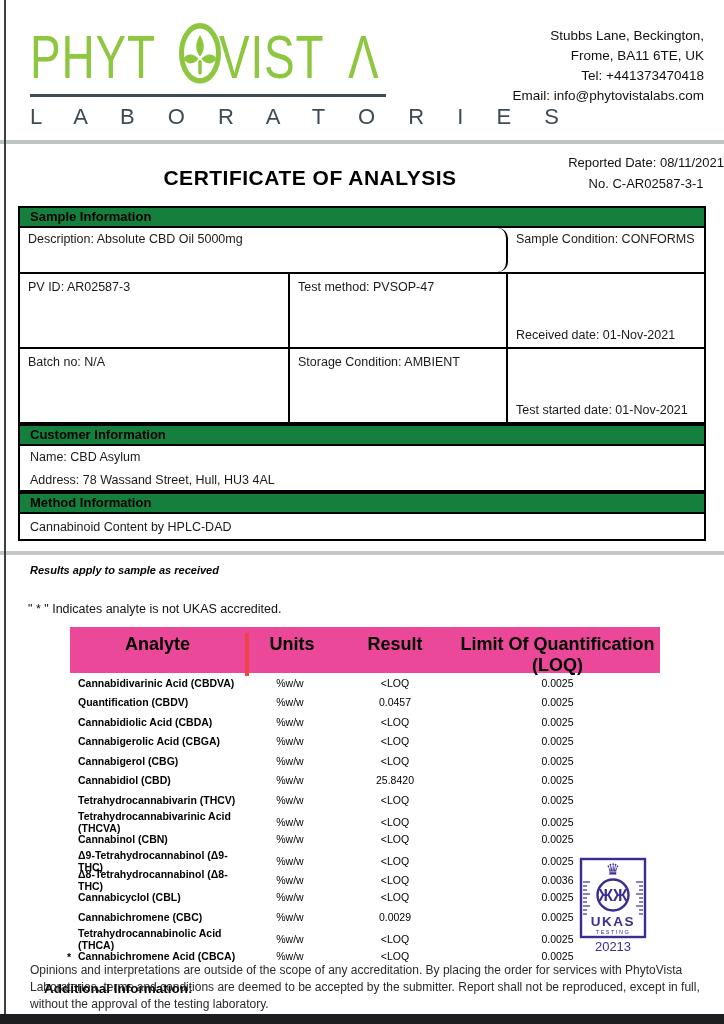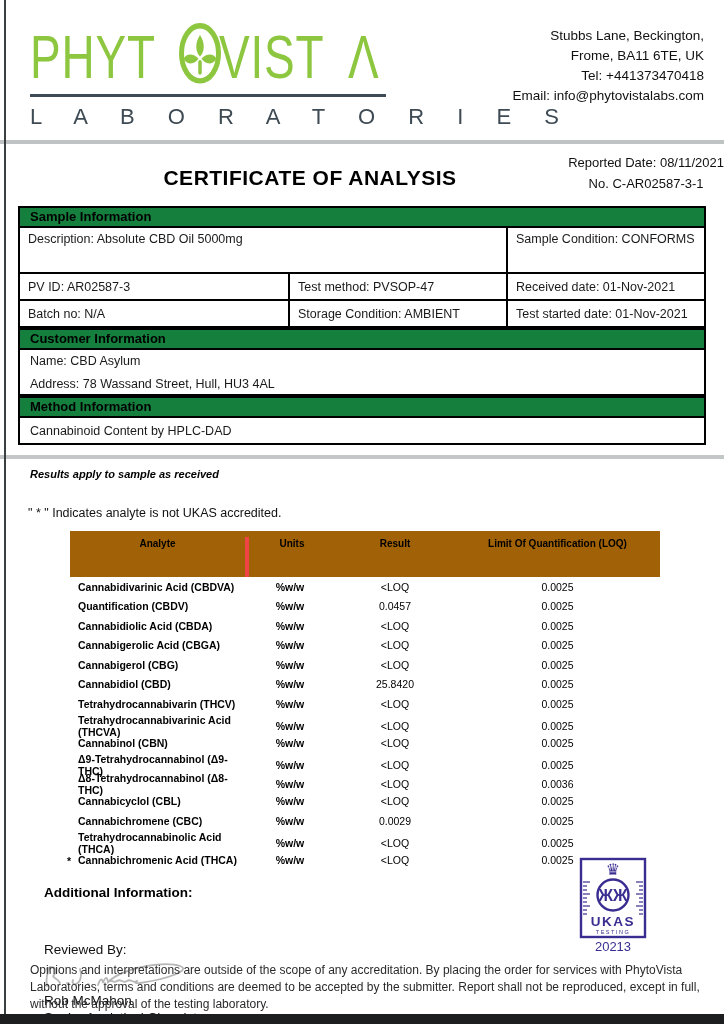--- a/index.html
+++ b/index.html
@@ -32,46 +32,46 @@
   .report-meta{position:absolute;right:0;top:2px;text-align:right;
     font-size:13px;line-height:21px;color:#111;margin-left:44px;}
   .report-meta .no-line{text-align:center;}
 
   
   .info-stack{margin:8px 18px 0 18px;border:2px solid #000;font-size:12.5px;}
   .section-bar{background:#15803d;border-bottom:2px solid #000;
     font-weight:bold;font-size:13px;padding:1px 10px 2px;color:#000;}
   .section-bar + .section-bar, .grid3 + .section-bar, .block-cell + .section-bar{border-top:2px solid #000;}
   .grid-desc{display:grid;grid-template-columns:488px 1fr;border-bottom:2px solid #000;min-height:44px;}
-  .grid-desc .cell{padding:4px 8px;border-right:2px solid #000;}
+  .grid-desc .cell{padding:4px 8px;border-right:2px solid #000;border-radius:10px;}
   .grid-desc .cell:last-child{border-right:none;}
   .grid3{display:grid;grid-template-columns:270px 218px 1fr;border-bottom:2px solid #000;}
   .grid3 .cell{padding:6px 8px 5px;border-right:2px solid #000;}
-  .grid3 .cell:last-child{border-right:none;}
+  .grid3 .cell:last-child{border-right:none;margin-top:48px;}
   .block-cell{padding:4px 10px 3px;border-bottom:2px solid #000000;}
   .block-cell .line1{margin-bottom:9px;}
   .method-cell{padding:6px 10px 5px;}
 
   
   .rule-gray{height:4px;background:#c3c7c7;margin:10px 0 0 0;}
   .results-note{margin:9px 0 0 30px;font-size:11px;font-style:italic;font-weight:bold;color:#000;}
   .acc-note{margin:26px 0 0 28px;font-size:12.5px;color:#111;}
 
   
   .results{margin:11px 0 0 70px;width:590px;}
   .res-head{display:grid;grid-template-columns:175px 90px 120px 205px;
-    background:#a16207;height:40px;padding-top:6px;box-sizing:content-box;
-    font-weight:bold;font-size:10px;text-align:center;color:#000;}
+    background:#ec4899;height:40px;padding-top:6px;box-sizing:content-box;
+    font-weight:bold;font-size:18px;text-align:center;color:#000;}
   .res-head .hc{padding-top:1px;}
   .res-head .hc.units-h{border-left:4px solid #ef4444;}
   .res-row{display:grid;grid-template-columns:175px 90px 120px 205px;
     height:19.5px;align-items:center;font-size:10.5px;color:#000;}
   .res-row .analyte{font-weight:bold;text-align:left;padding-left:8px;position:relative;}
   .res-row .flag{position:absolute;left:-3px;top:1px;font-weight:bold;}
-  .res-row .units{font-weight:bold;text-align:center;}
+  .res-row .units{font-weight:normal;text-align:center;}
   .res-row .result,.res-row .loq{text-align:center;}
 
   
   .add-info{margin:15px 0 0 44px;font-size:13.5px;font-weight:bold;color:#000;}
   .reviewed{margin:42px 0 0 44px;font-size:13.5px;color:#111;}
   .sig-svg{display:block;margin:2px 0 0 40px;}
   .reviewer-name{margin:0 0 0 44px;font-size:13.5px;color:#111;}
   .reviewer-title{margin:2px 0 0 44px;font-size:13.5px;color:#111;}
   .ukas{position:absolute;top:856px;right:70px;width:82px;text-align:center;}
   .disclaimer{position:absolute;top:962px;left:30px;right:16px;
@@ -290,21 +290,21 @@
       <span>Tetrahydrocannabinolic Acid (THCA)</span>
     </div>
     <div class="units">%w/w</div>
     <div class="result">&lt;LOQ</div>
     <div class="loq">0.0025</div>
   </div>
 
   <div class="res-row">
     <div class="analyte">
       <span class="flag">*</span>
-      <span>Cannabichromenic Acid (THCA)</span>
+      <span>Cannabichromene Acid (CBCA)</span>
     </div>
     <div class="units">%w/w</div>
     <div class="result">&lt;LOQ</div>
     <div class="loq">0.0025</div>
   </div>
 </div>
 </div>
 
 <div class="add-info">Additional Information:</div>
 <div class="reviewed">Reviewed By:</div>

